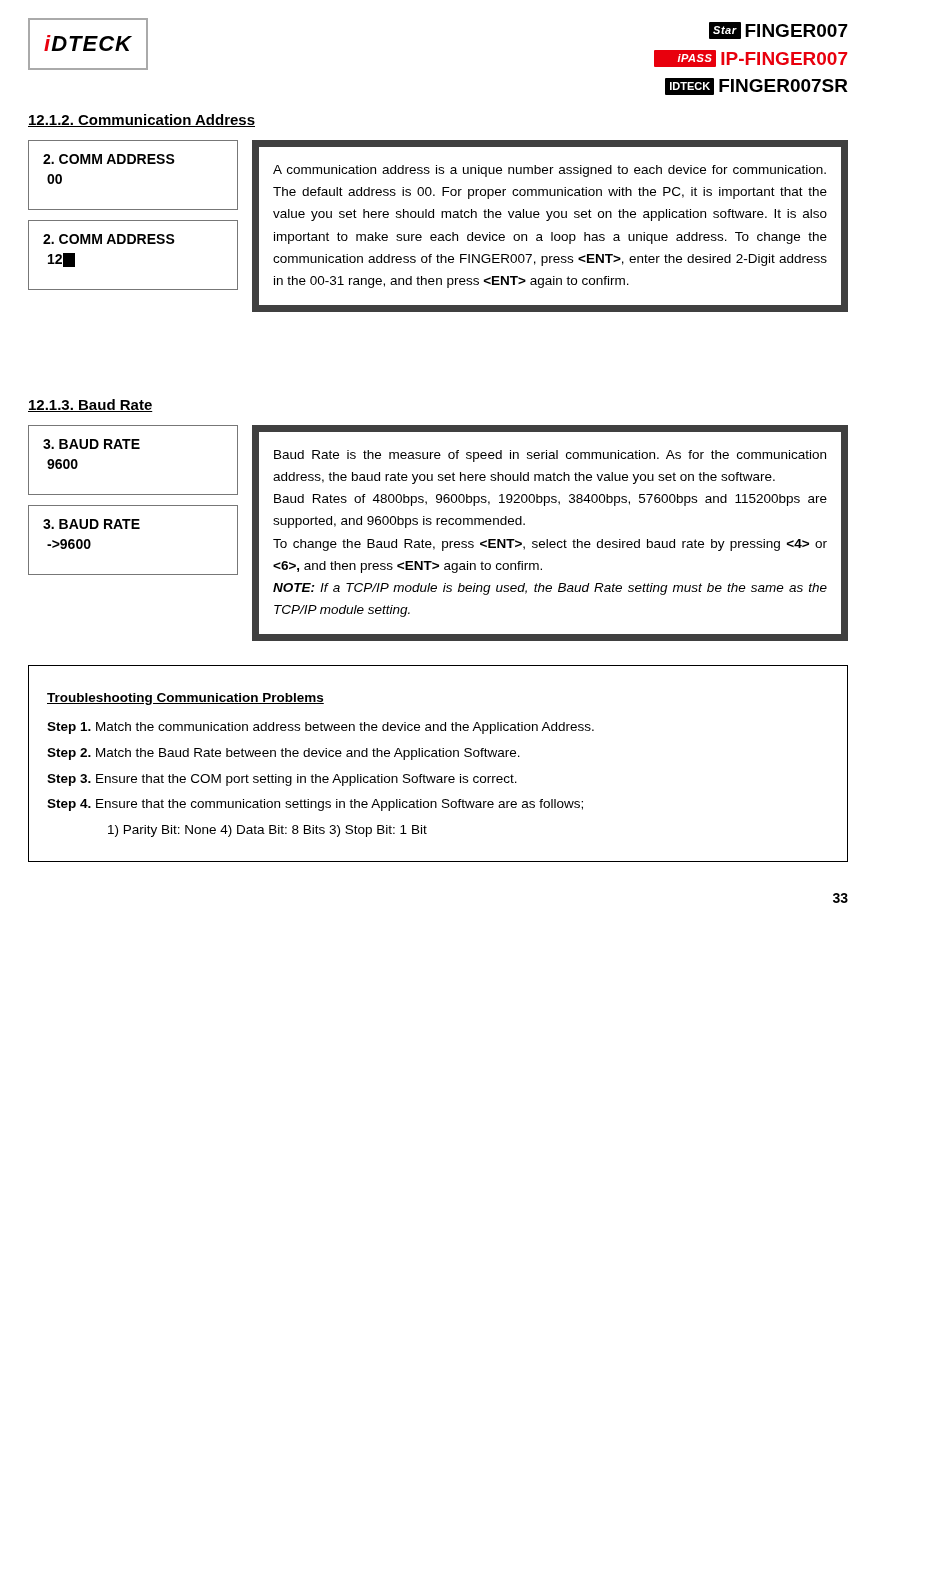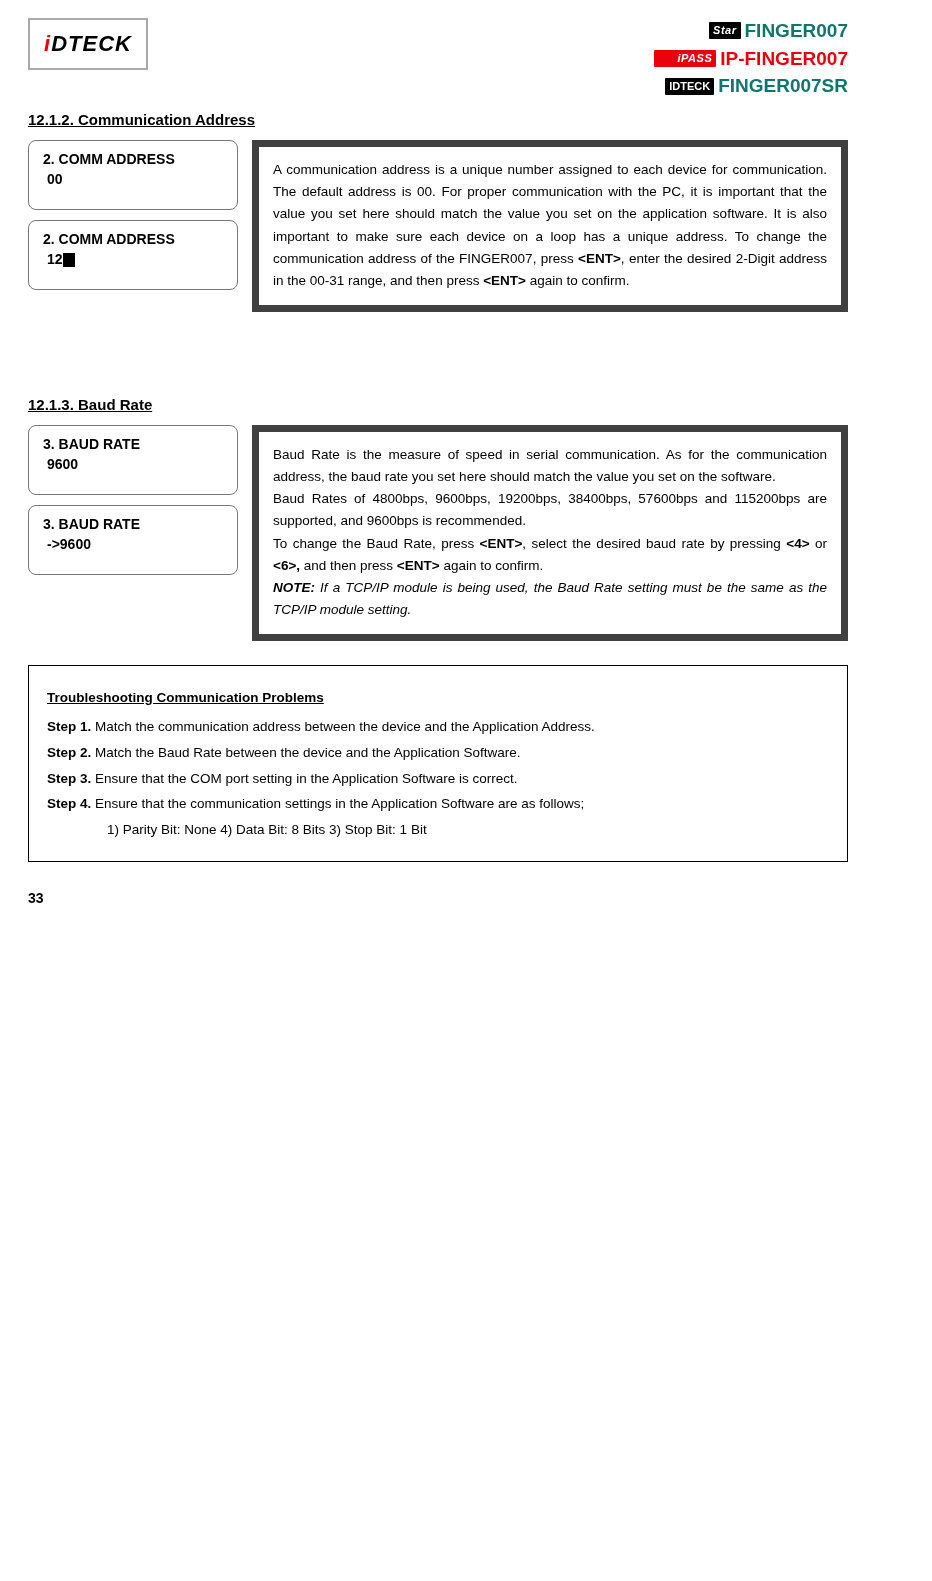--- a/index.html
+++ b/index.html
@@ -58,21 +58,21 @@
       padding: 1px 4px;
       border-radius: 1px;
       letter-spacing: 0.5px;
     }
     .brand-star { background: #000; color: #fff; font-style: italic; }
     .brand-ipass { background: #e8000d; color: #fff; padding-left: 24px; }
     .brand-idteck { background: #000; color: #fff; letter-spacing: 0; }
     .product-name-text {
       font-size: 19px;
       font-weight: 900;
-      color: #0f766e;
+      color: #000000;
     }
     .product-name-text.ipass-text { color: #e8000d; }
 
     
     .section-title {
       font-size: 15px;
       font-weight: bold;
       text-decoration: underline;
       margin-bottom: 12px;
       margin-top: 10px;
@@ -96,21 +96,21 @@
       border: 7px solid #404040;
       padding: 12px 14px;
       font-size: 13.5px;
       line-height: 1.6;
       text-align: justify;
     }
 
     
     .device-box {
       border: 1.5px solid #777;
-      border-radius: 8px;
+      border-radius: 0;
       padding: 10px 14px 10px 14px;
       background: #fff;
       min-height: 70px;
     }
     .device-box .line1 {
       font-size: 14px;
       font-weight: bold;
       margin-bottom: 4px;
     }
     .device-box .line2 {
@@ -153,21 +153,21 @@
     .trouble-step {
       margin-bottom: 2px;
     }
     .trouble-step .step-label { font-weight: bold; }
     .trouble-indent {
       margin-left: 60px;
     }
 
     
     .page-number {
-      text-align: left;
+      text-align: right;
       margin-top: 28px;
       font-size: 14px;
       font-weight: bold;
     }
 
     .spacer { height: 28px; }
   </style>
 </head>
 <body>
 

